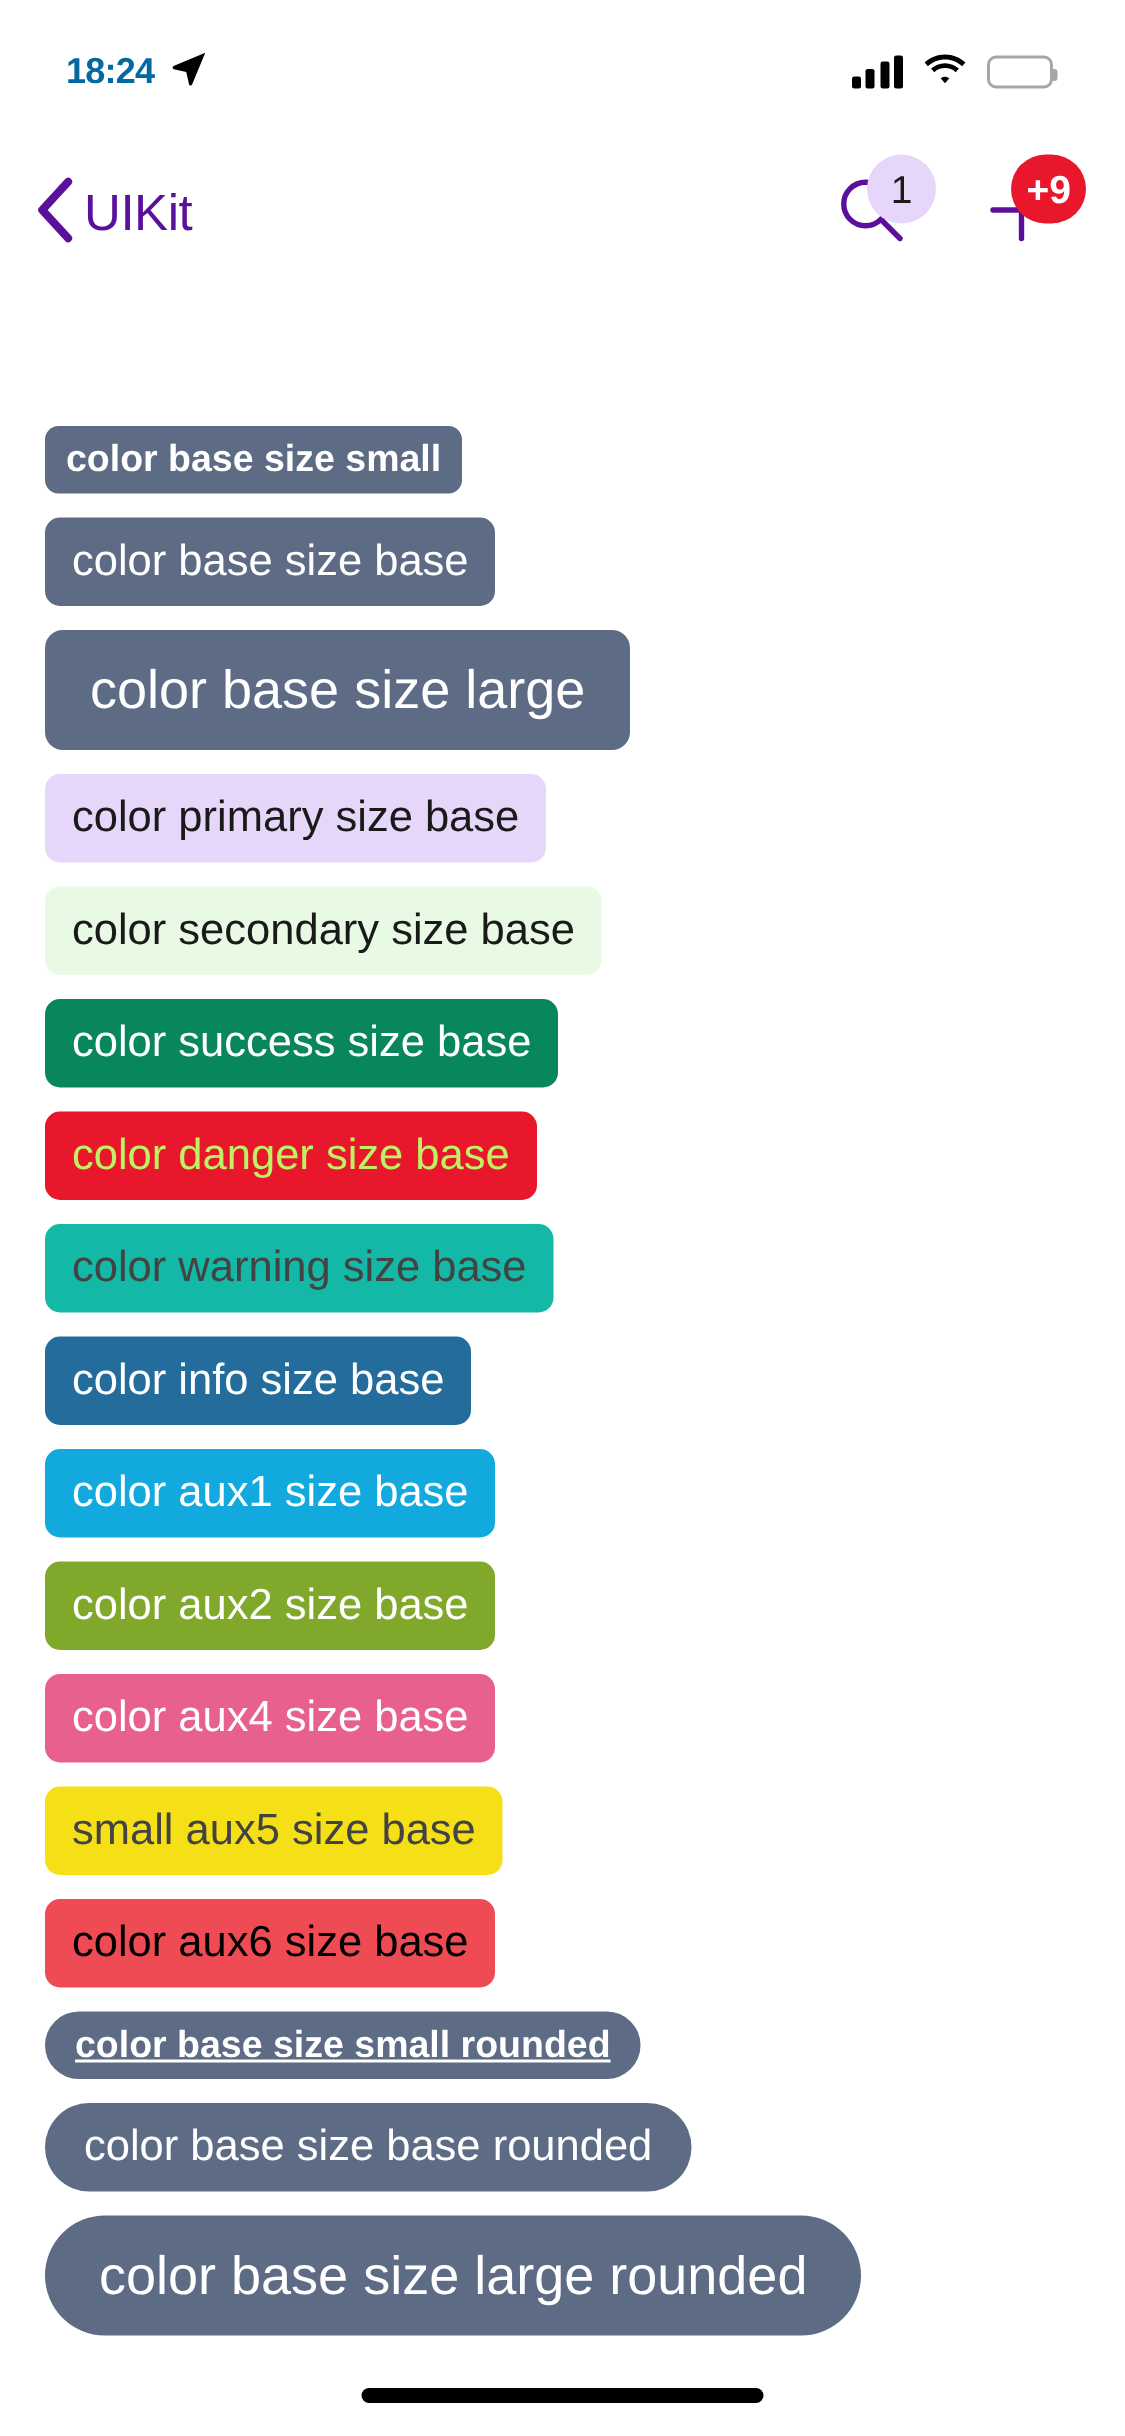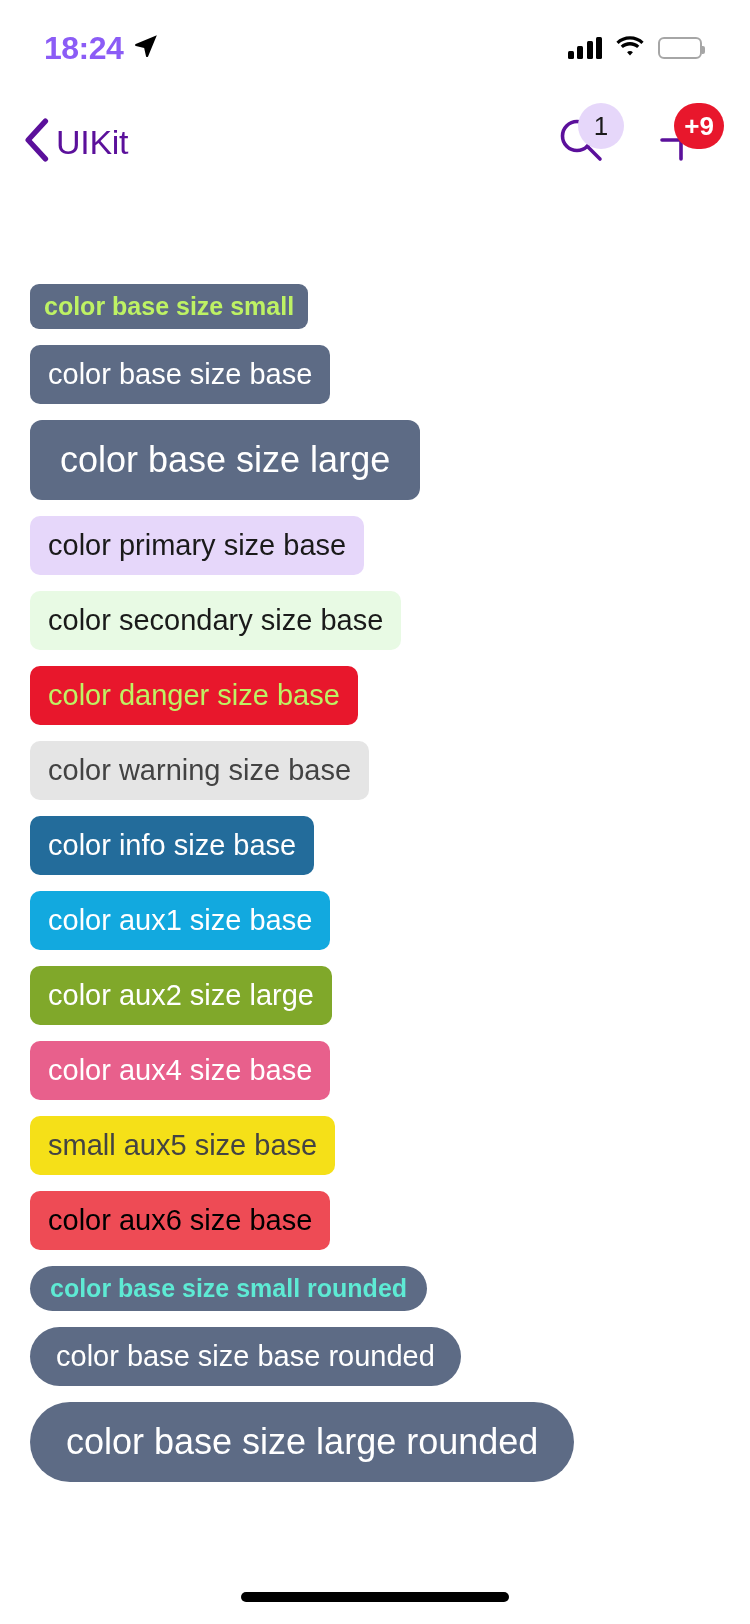--- a/index.html
+++ b/index.html
@@ -20,23 +20,23 @@
     align-items: center;
     justify-content: space-between;
     padding: 0 48px 0 44px;
   }
   .status-left {
     display: flex;
     align-items: center;
     gap: 10px;
   }
   .status-time {
-    font-size: 32px;
+    font-size: 24px;
     font-weight: bold;
-    color: #8b5cf6;
+    color: #0369a1;
     letter-spacing: -0.5px;
     font-family: "Liberation Sans", sans-serif;
   }
   .loc-arrow { display: block; }
   .status-right {
     display: flex;
     align-items: center;
     gap: 13px;
   }
   .signal-bars {
@@ -235,31 +235,32 @@
         <svg width="52" height="52" viewBox="0 0 52 52">
           <path d="M26 7v38M7 26h38" stroke="#5B109B" stroke-width="3.6" stroke-linecap="round"></path>
         </svg>
       </span>
       <span class="nav-badge danger">+9</span>
     </div>
   </div>
 </div>
 
 <div class="badge-list">
-    <div class="badge size-small" style="background: rgb(93, 107, 133); color: #bef264;">color base size small</div>
+    <div class="badge size-small" style="background: rgb(93, 107, 133); color: #ffffff;">color base size small</div>
     <div class="badge size-base" style="background: rgb(93, 107, 133); color: rgb(255, 255, 255);">color base size base</div>
     <div class="badge size-large" style="background: rgb(93, 107, 133); color: rgb(255, 255, 255);">color base size large</div>
     <div class="badge size-base" style="background: rgb(230, 215, 250); color: rgb(26, 26, 26);">color primary size base</div>
     <div class="badge size-base" style="background: rgb(232, 250, 228); color: rgb(26, 26, 26);">color secondary size base</div>
+    <div class="badge size-base" style="background: rgb(8, 135, 91); color: rgb(255, 255, 255);">color success size base</div>
     <div class="badge size-base" style="background: rgb(232, 23, 44); color: #bef264;">color danger size base</div>
-    <div class="badge size-base" style="background: #e5e5e5; color: rgb(67, 67, 67);">color warning size base</div>
+    <div class="badge size-base" style="background: #14b8a6; color: rgb(67, 67, 67);">color warning size base</div>
     <div class="badge size-base" style="background: rgb(35, 108, 155); color: rgb(255, 255, 255);">color info size base</div>
     <div class="badge size-base" style="background: rgb(18, 169, 223); color: rgb(255, 255, 255);">color aux1 size base</div>
-    <div class="badge size-base" style="background: rgb(128, 168, 42); color: rgb(255, 255, 255);">color aux2 size large</div>
+    <div class="badge size-base" style="background: rgb(128, 168, 42); color: rgb(255, 255, 255);">color aux2 size base</div>
     <div class="badge size-base" style="background: rgb(232, 96, 140); color: rgb(255, 255, 255);">color aux4 size base</div>
     <div class="badge size-base" style="background: rgb(245, 224, 24); color: rgb(67, 67, 67);">small aux5 size base</div>
     <div class="badge size-base" style="background: rgb(238, 75, 85); color: #000000;">color aux6 size base</div>
-    <div class="badge size-small rounded-small" style="background: rgb(93, 107, 133); color: #5eead4;">color base size small rounded</div>
+    <div class="badge size-small rounded-small" style="background: rgb(93, 107, 133); color: #ffffff; text-decoration: underline;">color base size small rounded</div>
     <div class="badge size-base rounded-base" style="background: rgb(93, 107, 133); color: rgb(255, 255, 255);">color base size base rounded</div>
     <div class="badge size-large rounded-large" style="background: rgb(93, 107, 133); color: rgb(255, 255, 255);">color base size large rounded</div>
   </div>
 
 <div class="home-indicator"></div>
 
 </body></html>

